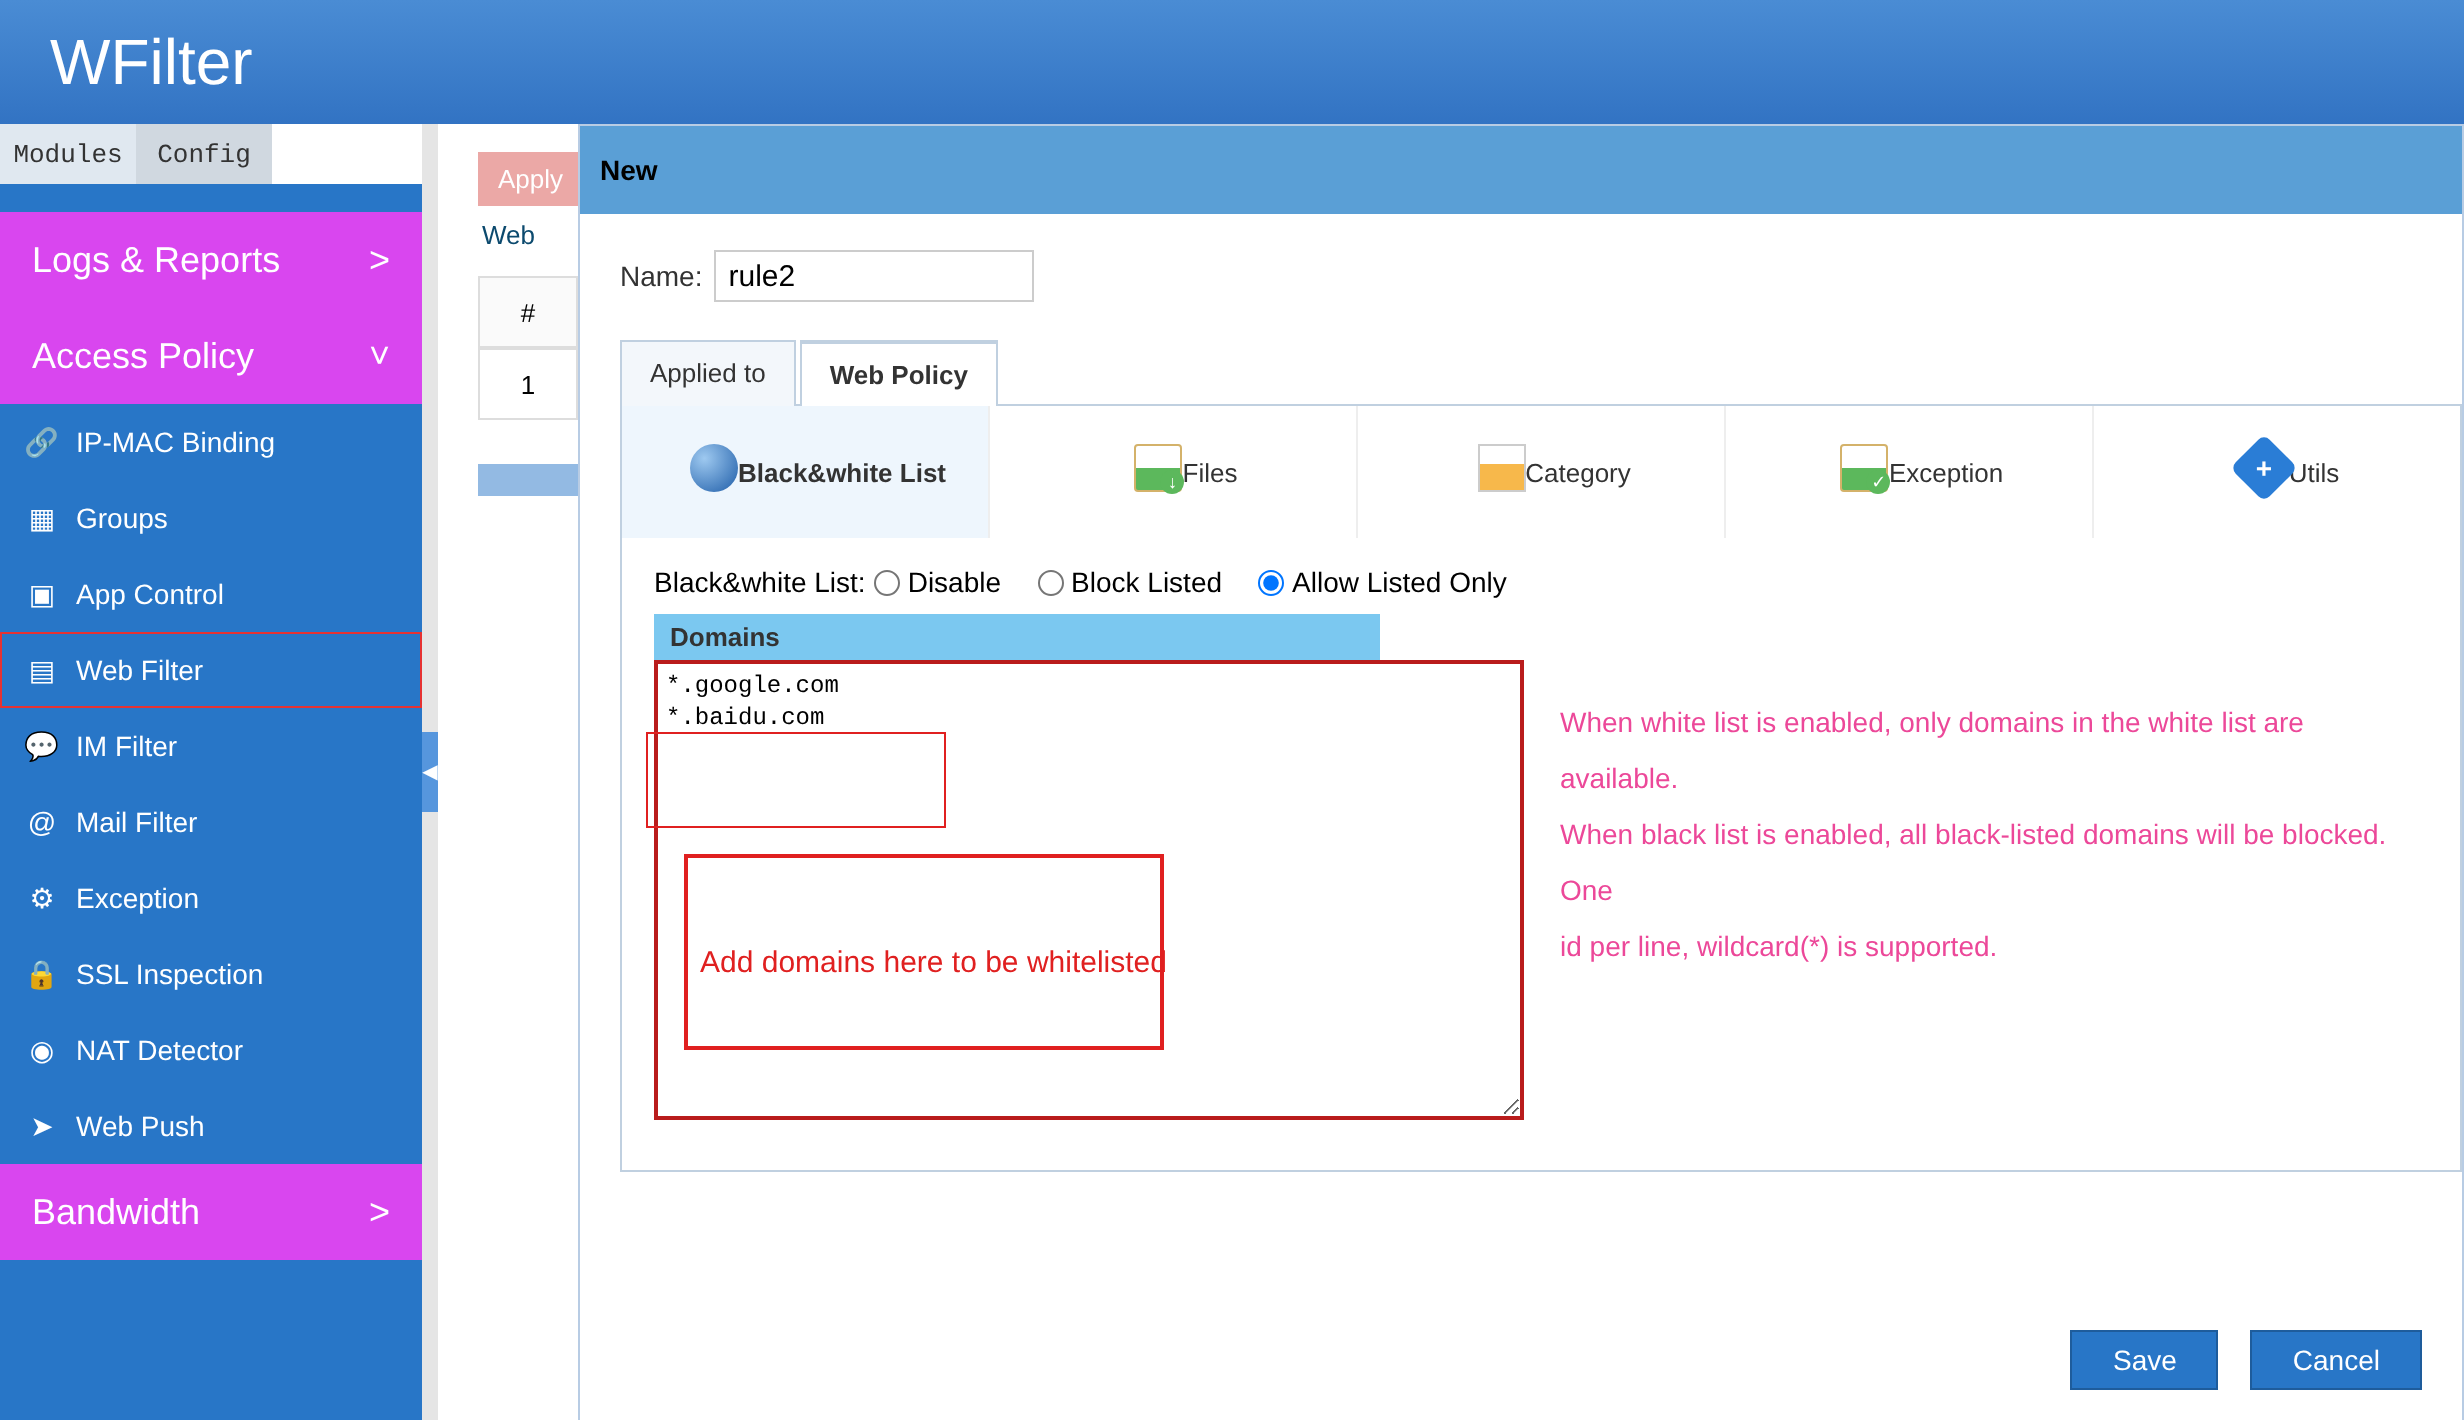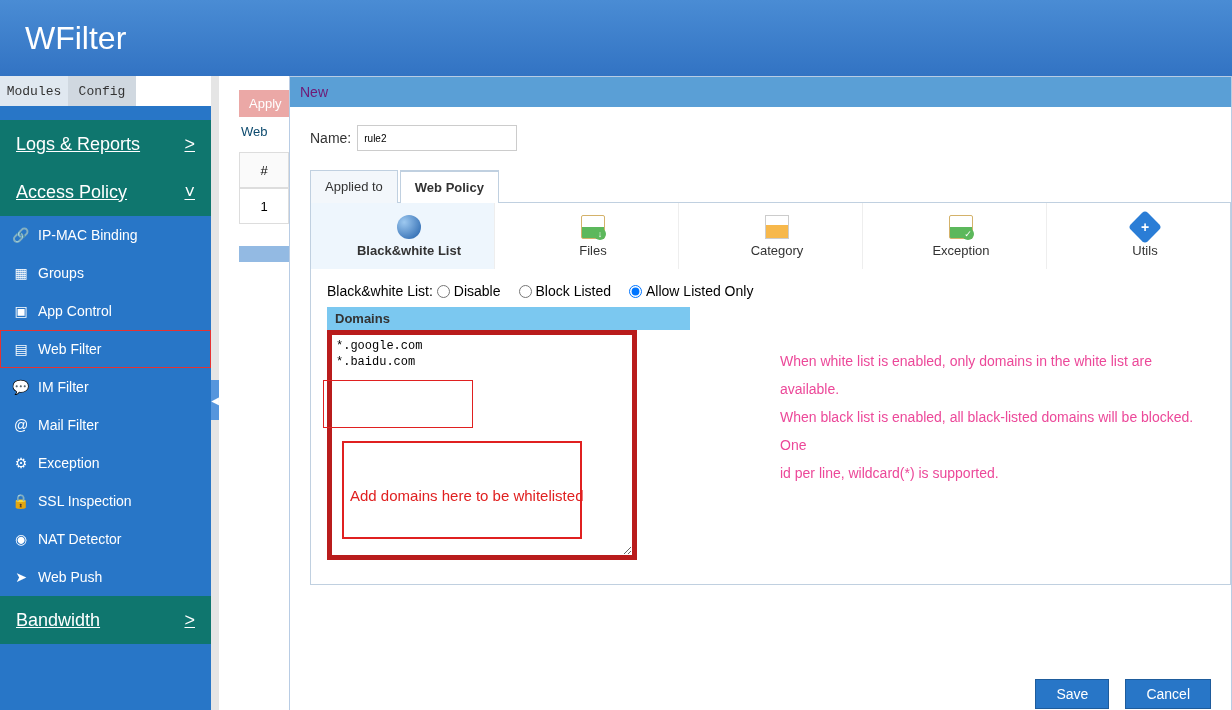--- a/index.html
+++ b/index.html
@@ -1,80 +1,80 @@
 <!DOCTYPE html>
 <html><head>
 <meta charset="utf-8">
 <style>
 * { box-sizing: border-box; margin: 0; padding: 0; font-family: Arial, sans-serif; }
 body { width: 1232px; height: 710px; overflow: hidden; background: #fff; }
 
-.header { height: 76px; background: linear-gradient(to bottom, #4a8cd4, #3273c3); display: flex; align-items: center; padding-left: 25px; }
+.header { height: 62px; background: linear-gradient(to bottom, #4a8cd4, #3273c3); display: flex; align-items: center; padding-left: 25px; }
 .header-title { color: #fff; font-size: 32px; font-weight: 300; }
 
 .container { display: flex; height: 648px; }
 
 .sidebar { width: 211px; background: #2876c7; color: #fff; font-size: 15px; }
 .tabs { background: #fff; height: 30px; display: flex; }
 .tab { width: 68px; height: 30px; display: flex; align-items: center; justify-content: center; color: #333; font-family: "Courier New", monospace; font-size: 13px; cursor: pointer; }
 .tab.active { background: #e0e8f0; }
 .tab.inactive { background: #d0d8e0; }
 .sidebar-space { height: 14px; }
-.section-header { height: 48px; display: flex; align-items: center; padding: 0 16px; font-size: 18px; cursor: pointer; background: #0f766e; text-decoration: underline; }
+.section-header { height: 48px; display: flex; align-items: center; padding: 0 16px; font-size: 18px; cursor: pointer; background: #d946ef; }
 .section-header .chev { margin-left: auto; font-size: 18px; }
 .nav-item { height: 38px; display: flex; align-items: center; padding-left: 12px; cursor: pointer; font-family: "Courier New", monospace; font-size: 14px; }
 .nav-item.highlighted { outline: 1px solid #e63232; outline-offset: -1px; }
 .nav-icon { width: 18px; height: 18px; margin-right: 8px; display: inline-flex; align-items: center; justify-content: center; font-size: 14px; }
 
 .collapse-handle { width: 8px; background: #e5e5e5; display: flex; align-items: center; justify-content: center; }
 .collapse-handle-inner { width: 8px; height: 40px; background: #5696dd; display: flex; align-items: center; justify-content: center; color: #fff; font-size: 10px; cursor: pointer; }
 
 .main { flex: 1; background: #fff; position: relative; padding: 14px 0 0 14px; }
 .bg-apply { position: absolute; top: 14px; left: 20px; background: #d9534f; color: #fff; padding: 6px 10px; font-size: 13px; opacity: 0.5; }
 .bg-web { position: absolute; top: 48px; left: 22px; color: #0c4a6e; font-size: 13px; }
 .bg-table { position: absolute; top: 76px; left: 20px; }
 .bg-th { width: 50px; height: 36px; border: 1px solid #ddd; display: flex; align-items: center; justify-content: center; background: #fafafa; font-size: 13px; }
 .bg-td { width: 50px; height: 36px; border: 1px solid #ddd; display: flex; align-items: center; justify-content: center; font-size: 13px; }
 .bg-new { position: absolute; top: 170px; left: 20px; background: #2876c7; color: #fff; padding: 8px 16px; font-size: 13px; opacity: 0.5; width: 50px; }
 
 .modal { position: absolute; top: 0; left: 70px; right: 0; height: 650px; border: 1px solid #b8cce4; background: #fff; overflow: hidden; }
-.modal-header { background: #5a9fd6; height: 30px; color: #701a75; font-weight: normal; font-size: 14px; padding-left: 10px; display: flex; align-items: center; }
+.modal-header { background: #5a9fd6; height: 44px; color: #000000; font-weight: bold; font-size: 14px; padding-left: 10px; display: flex; align-items: center; }
 .modal-body { padding: 18px 0 0 20px; }
 .name-row { display: flex; align-items: center; margin-bottom: 18px; }
 .name-label { font-size: 14px; color: #333; margin-right: 6px; }
-.name-input { width: 160px; height: 26px; border: 1px solid #ccc; padding: 0 6px; font-size: 10px; }
+.name-input { width: 160px; height: 26px; border: 1px solid #ccc; padding: 0 6px; font-size: 15px; }
 
 .inner-tabs { display: flex; border-bottom: 1px solid #c0d0e0; }
 .inner-tab { padding: 8px 14px; font-size: 13px; border: 1px solid #c0d0e0; border-bottom: none; background: #f3f7fb; cursor: pointer; position: relative; top: 1px; margin-right: 2px; color: #333; }
 .inner-tab.active { background: #fff; font-weight: bold; border-top: 2px solid #c0d0e0; }
 
 .policy-content { border: 1px solid #c0d0e0; border-top: none; padding: 0; }
 
 .toolbar { display: flex; height: 66px; background: #fff; }
-.toolbar-item { flex: 1; display: flex; flex-direction: column; align-items: center; justify-content: center; border-right: 1px solid #eee; cursor: pointer; font-size: 13px; color: #333; padding-left: 13px; }
+.toolbar-item { flex: 1; display: flex; flex-direction: row; align-items: center; justify-content: center; border-right: 1px solid #eee; cursor: pointer; font-size: 13px; color: #333; padding-left: 13px; }
 .toolbar-item.active { background: #eef6fd; font-weight: bold; }
 .toolbar-item:last-child { border-right: none; }
 .toolbar-icon { width: 24px; height: 24px; margin-bottom: 4px; }
 .globe-icon { background: radial-gradient(circle at 30% 30%, #9ec9f0, #1e5da8); border-radius: 50%; }
 .cat-icon { background: linear-gradient(#fff 40%, #f7b84b 40%); border: 1px solid #ccc; }
 .files-icon { background: linear-gradient(#fff 50%, #5cb85c 50%); border: 1px solid #d4b26a; border-radius: 2px; position: relative; }
 .files-icon::after { content: "↓"; position: absolute; bottom: -2px; right: -2px; background: #5cb85c; border-radius: 50%; width: 12px; height: 12px; color: #fff; font-size: 9px; display: flex; align-items: center; justify-content: center; }
 .exc-icon { background: linear-gradient(#fff 50%, #5cb85c 50%); border: 1px solid #d4b26a; border-radius: 2px; position: relative; }
 .exc-icon::after { content: "✓"; position: absolute; bottom: -2px; right: -2px; background: #5cb85c; border-radius: 50%; width: 12px; height: 12px; color: #fff; font-size: 9px; display: flex; align-items: center; justify-content: center; }
 .utils-icon { background: #2a7dd6; border-radius: 4px; position: relative; transform: rotate(45deg); }
 .utils-icon::after { content: "+"; position: absolute; inset: 0; color: #fff; display: flex; align-items: center; justify-content: center; transform: rotate(-45deg); font-size: 14px; font-weight: bold; }
 
 .list-area { padding: 14px 16px 20px 16px; }
 .radio-row { font-size: 14px; margin-bottom: 8px; display: flex; align-items: center; gap: 4px; }
 .radio-row label { margin-right: 14px; display: inline-flex; align-items: center; gap: 4px; cursor: pointer; }
 
 .domains-block { display: flex; gap: 90px; }
 .domains-panel { width: 363px; }
 .domains-header { background: #7bc8f0; padding: 4px 8px; font-size: 13px; font-weight: bold; color: #333; }
-.domains-textarea { width: 310px; height: 230px; border: 5px solid #b91c1c; font-family: "Courier New", monospace; font-size: 12px; padding: 4px; resize: both; white-space: pre; line-height: 1.3; }
+.domains-textarea { width: 435px; height: 230px; border: 2px solid #b91c1c; font-family: "Courier New", monospace; font-size: 12px; padding: 4px; resize: both; white-space: pre; line-height: 1.3; }
 .red-box1 { position: absolute; border: 1px solid #e02020; top: 303px; left: 33px; width: 150px; height: 48px; pointer-events: none; }
 .red-box2 { position: absolute; border: 2px solid #e02020; top: 364px; left: 52px; width: 240px; height: 98px; pointer-events: none; padding: 38px 0 0 8px; }
 .red-annot { color: #e02020; font-size: 15px; position: absolute; top: 410px; left: 60px; }
 .help-text { flex: 1; font-size: 14px; color: #ec4899; line-height: 2.0; padding-top: 40px; }
 
 .modal-footer { position: absolute; bottom: 16px; right: 20px; display: flex; gap: 16px; }
 .btn { background: #2876c7; color: #fff; border: 1px solid #1e5c9c; padding: 6px 20px; font-size: 14px; cursor: pointer; }
 </style>
 </head>
 <body>

